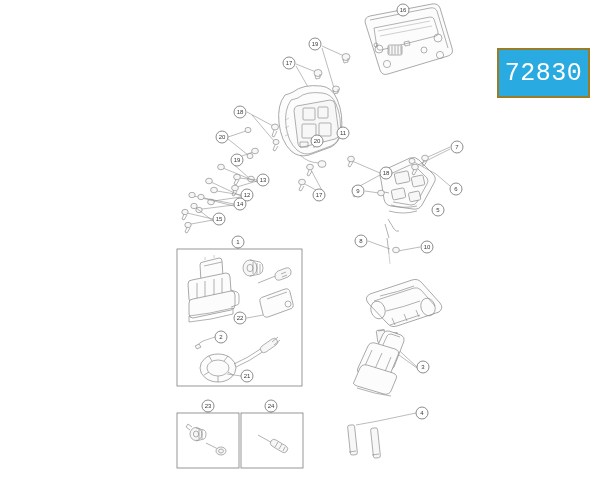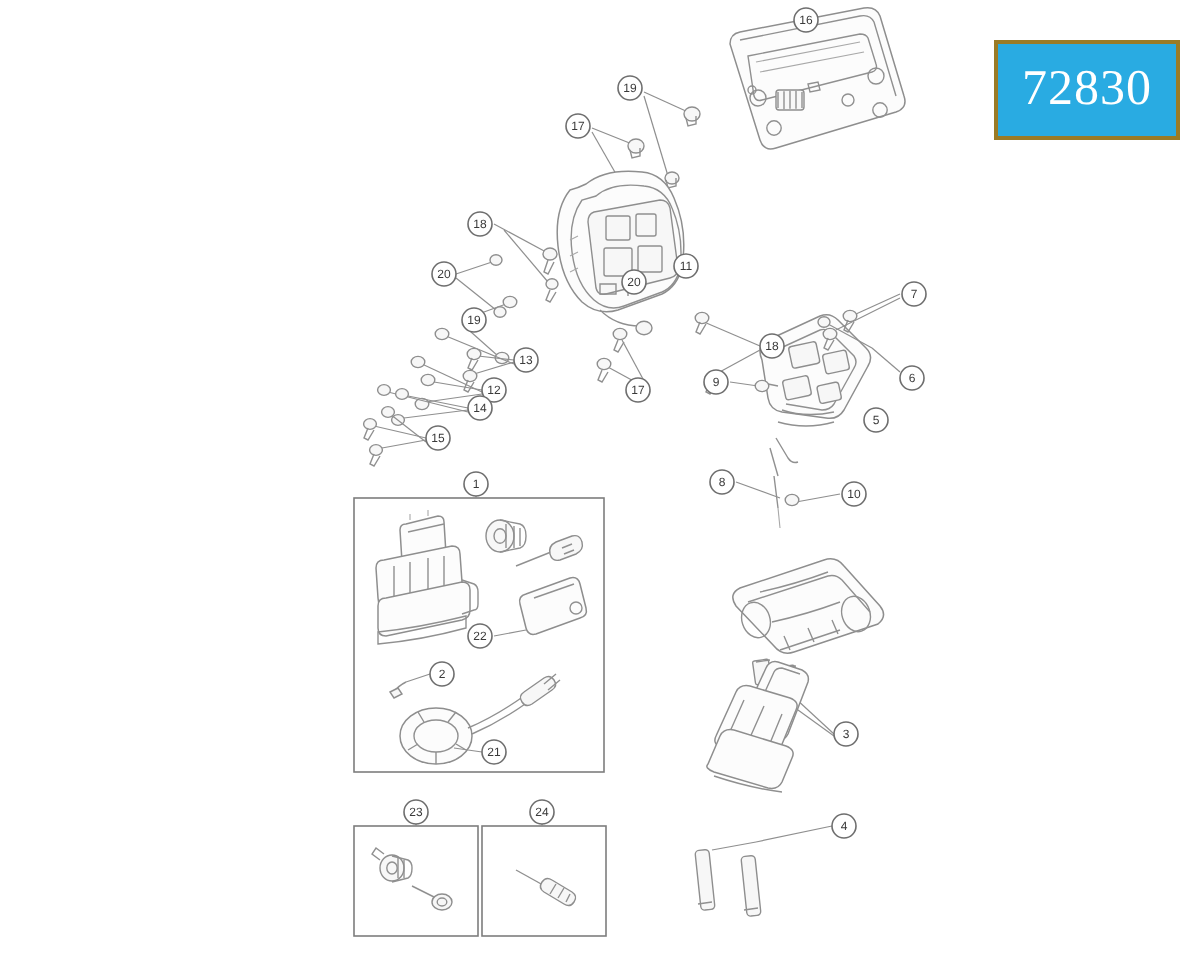--- a/index.html
+++ b/index.html
@@ -28,21 +28,22 @@
     box-sizing: border-box;
     display: flex;
     align-items: center;
     justify-content: center;
     background: #29abe2;
     border: 2px solid #9a7b26;
     color: #ffffff;
     font-size: 25px;
     font-weight: normal;
     letter-spacing: 0.5px;
-    font-family: Liberation Serif, serif;
+    font-family: Liberation Mono, monospace;
+    margin-top: 28px;
   }
 </style>
 </head>
 <body>
 
 <div id="page">
 
   <svg id="diagram-svg" viewBox="0 0 600 480">
     <defs>
       <style>

